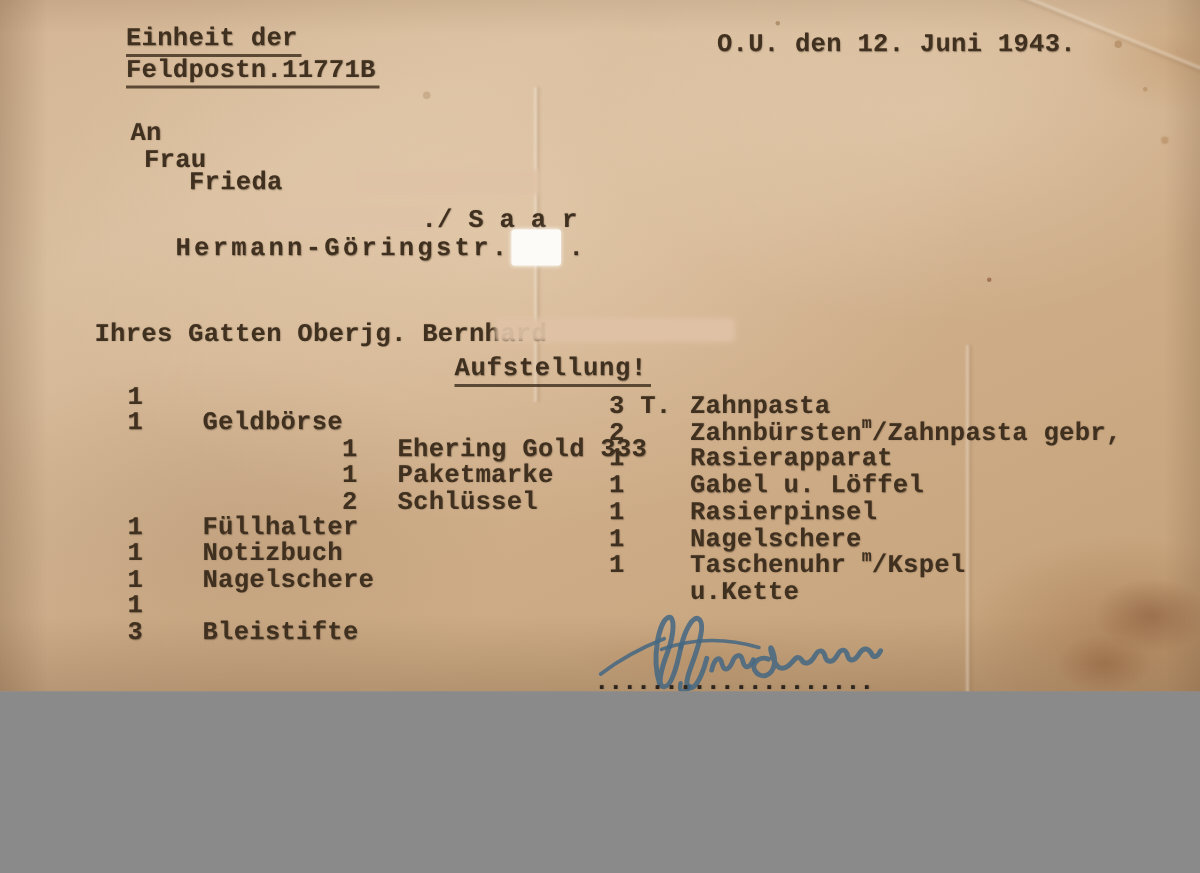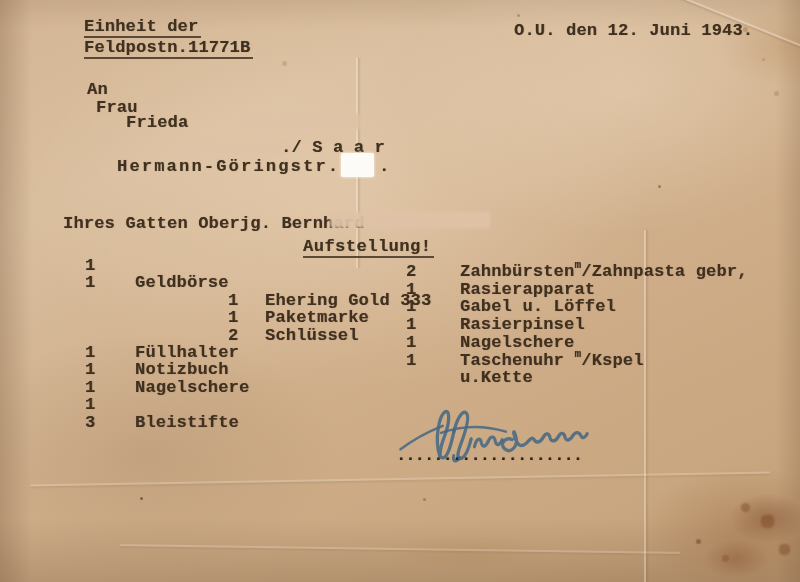--- a/index.html
+++ b/index.html
@@ -1,17 +1,17 @@
 <!DOCTYPE html>
 <html><head>
 <meta charset="utf-8">
 <style>
   html,body{margin:0;padding:0;background:#8a8a8a;}
   .paper{
-    position:relative;width:800px;height:582px;overflow:hidden;
+    position:relative;width:800px;height:461px;overflow:hidden;
     font-family:"Liberation Mono","DejaVu Sans Mono",monospace;
     color:#40301f;font-size:17px;font-weight:700;letter-spacing:.2px;
     background:
       radial-gradient(150px 90px at 93% 91%, rgba(134,79,40,.28), rgba(134,79,40,0) 70%),
       radial-gradient(55px 35px at 96% 89%, rgba(96,48,24,.35), rgba(96,48,24,0) 70%),
       radial-gradient(45px 28px at 92% 96%, rgba(118,60,30,.30), rgba(118,60,30,0) 70%),
       radial-gradient(120px 26px at 58% 95%, rgba(168,118,62,.16), rgba(168,118,62,0) 70%),
       radial-gradient(90px 55px at 98% 8%,  rgba(165,115,62,.22), rgba(165,115,62,0) 72%),
       radial-gradient(420px 260px at 42% 34%, rgba(255,239,215,.28), rgba(255,239,215,0) 75%),
       radial-gradient(300px 190px at 78% 16%, rgba(255,242,220,.26), rgba(255,242,220,0) 75%),
@@ -19,21 +19,21 @@
       linear-gradient(90deg,  rgba(104,74,47,.26), rgba(104,74,47,0) 4%),
       linear-gradient(270deg, rgba(104,74,47,.20), rgba(104,74,47,0) 3%),
       linear-gradient(0deg,   rgba(104,74,47,.24), rgba(104,74,47,0) 11%),
       linear-gradient(180deg, rgba(120,90,60,.14), rgba(120,90,60,0) 5%),
       linear-gradient(155deg, #d4b695 0%, #d9be9e 24%, #cfae8a 55%, #c8a67f 84%, #c09c74 100%);
   }
   .abs{position:absolute;}
   .t{text-shadow:.4px .4px .8px rgba(64,48,31,.5);}
   .u{display:inline-block;border-bottom:2px solid rgba(64,48,31,.82);padding:0 3px 0 0;}
   .unit{left:84px;top:17px;line-height:19px;}
-  .date{left:478px;top:21px;margin-left:36px;}
+  .date{left:478px;top:21px;}
   .an{left:87px;top:80px;}
   .frau{left:96px;top:98px;}
   .frieda{left:126px;top:113px;}
   .saar{left:281px;top:138px;}
   .street{left:117px;top:157px;letter-spacing:2.2px;}
   .street-dot{left:379px;top:157px;}
   .para1{left:126px;top:197px;}
   .para2{left:63px;top:214px;}
   .heading{left:303px;top:237px;letter-spacing:.5px;}
   .redact{background:#e0c3a7;opacity:.93;filter:blur(1.6px);border-radius:3px;}
@@ -148,20 +148,24 @@
       <span class="qty t">1</span>
     </div>
     <div class="row">
       <span class="qty t">3</span>
       <span class="lbl t">Bleistifte</span>
     </div>
   </div>
 
   <div class="abs list list-right">
     <div class="row">
+      <span class="qty t">3 T.</span>
+      <span class="lbl t">Zahnpasta</span>
+    </div>
+    <div class="row">
       <span class="qty t">2</span>
       <span class="lbl t"><span>Zahnbürsten</span><sup class="m">m</sup><span>/Zahnpasta gebr,</span></span>
     </div>
     <div class="row">
       <span class="qty t">1</span>
       <span class="lbl t">Rasierapparat</span>
     </div>
     <div class="row">
       <span class="qty t">1</span>
       <span class="lbl t">Gabel u. Löffel</span>

